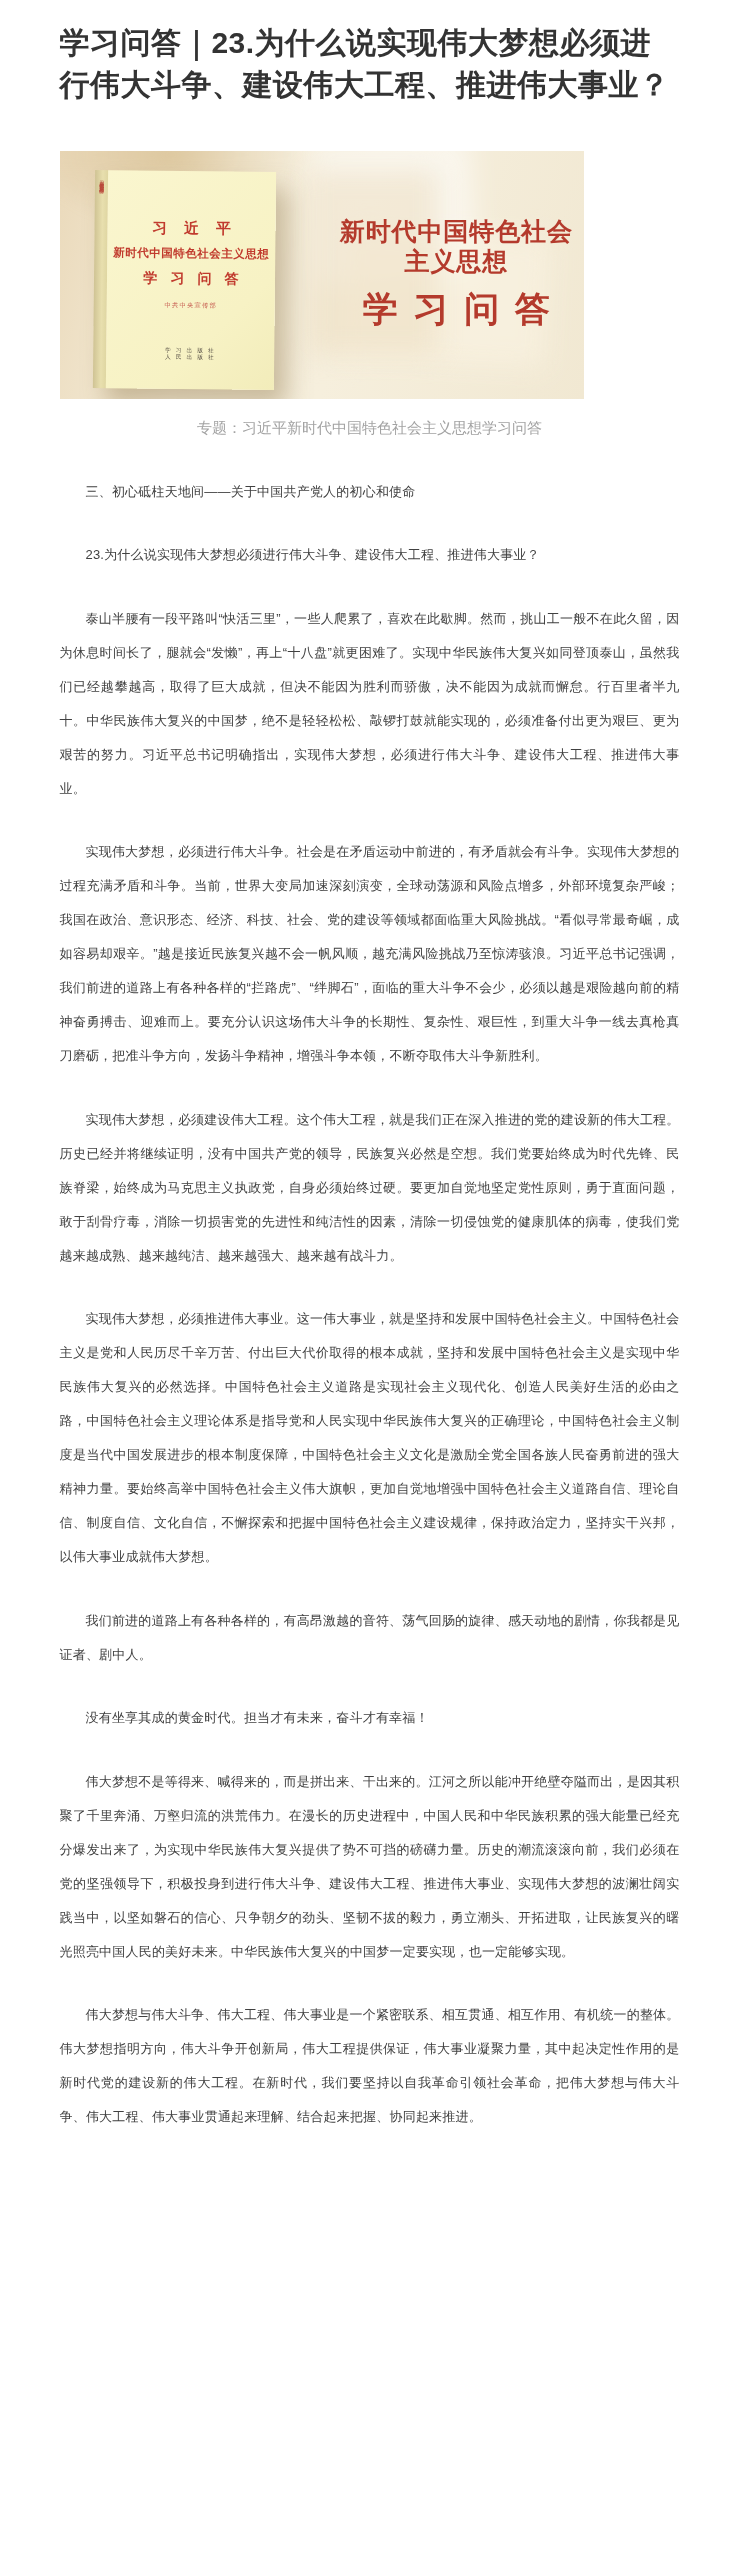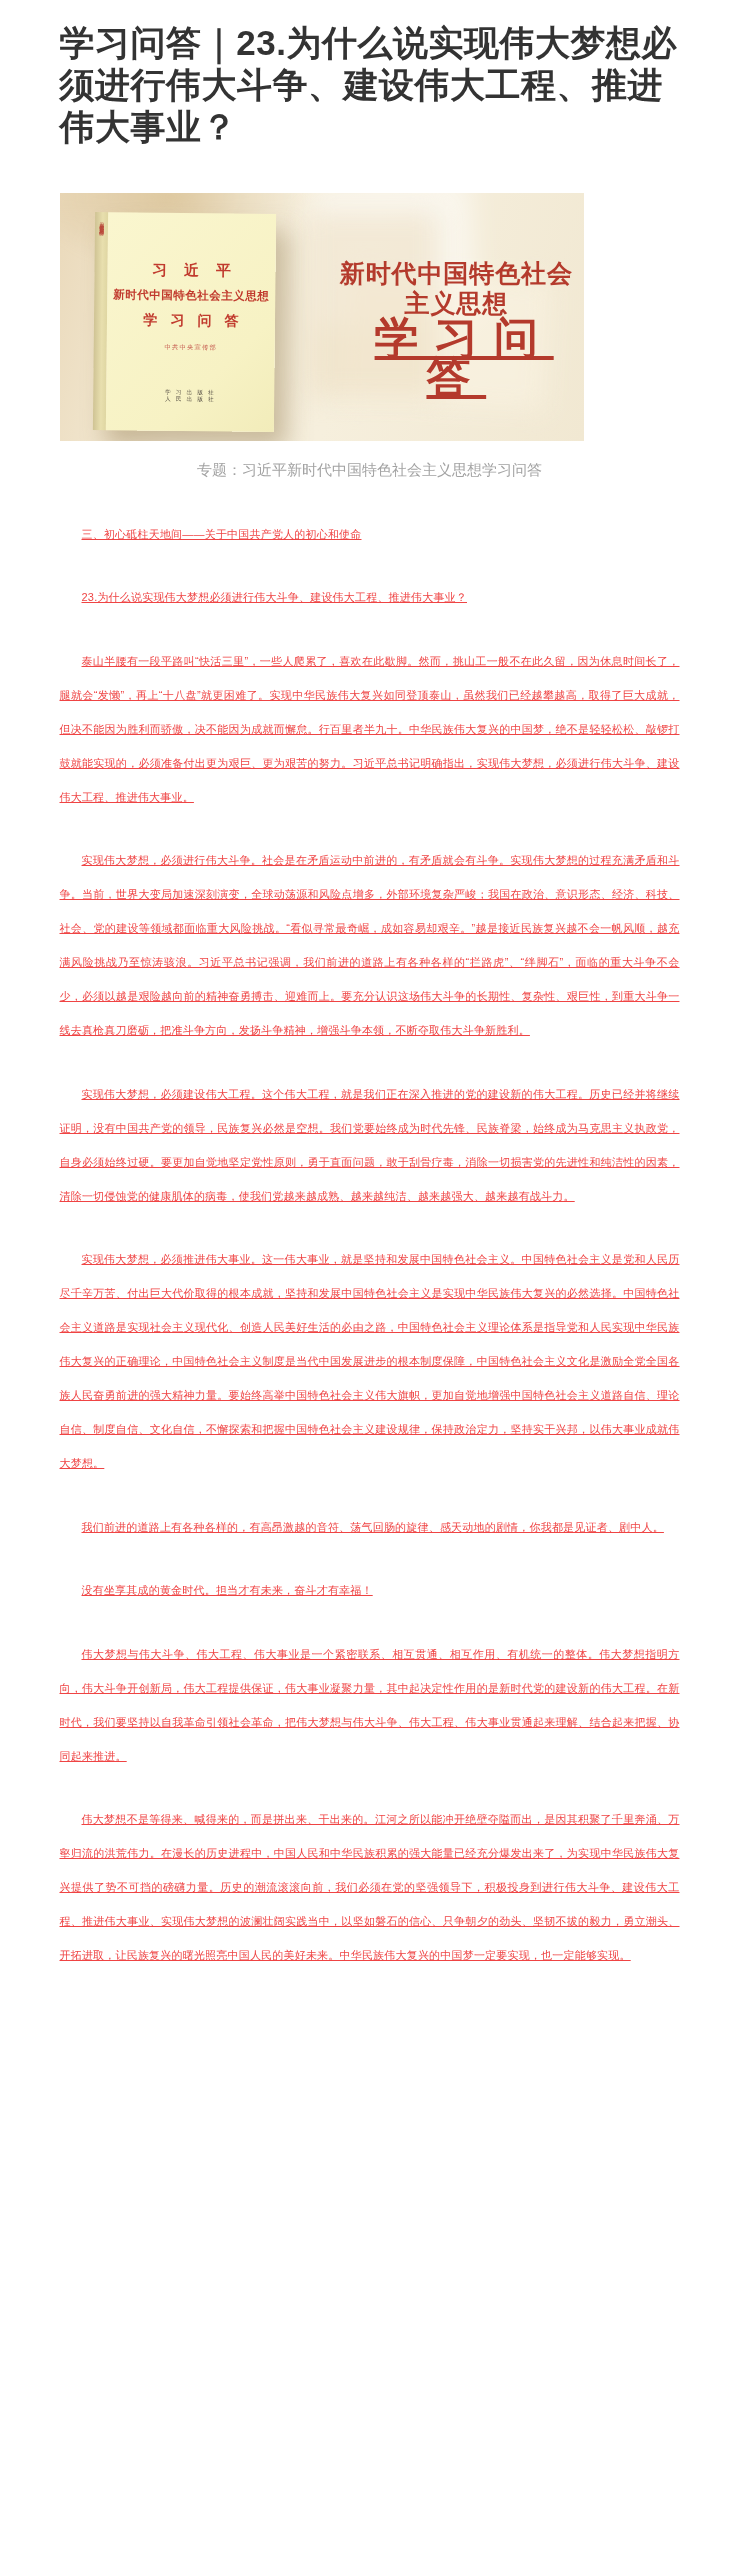--- a/index.html
+++ b/index.html
@@ -15,21 +15,21 @@
     box-sizing: border-box;
     padding: 22px 0 37px 0;
   }
   .content {
     width: 620px;
     margin: 0 auto;
   }
   
   h1.page-title {
     margin: 0;
-    font-size: 35px;
+    font-size: 30px;
     line-height: 42px;
     font-weight: 700;
     color: #333333;
     letter-spacing: 0.5px;
   }
   
   .source-row {
     margin-top: 16.6px;
     display: flex;
     align-items: center;
@@ -115,40 +115,39 @@
   
   .banner-headline {
     position: absolute;
     left: 277px; right: 7.4px; top: 54px;
     text-align: center;
     color: #b43a2c;
     font-weight: 700;
   }
   .headline-1 { font-size: 35px; line-height: 39px; letter-spacing: 10.2px; text-indent: 10.2px; }
   .headline-2 { font-size: 25px; line-height: 29.5px; margin-top: 12px; letter-spacing: 0.9px; }
-  .headline-3 { font-size: 44px; line-height: 39px; letter-spacing: 15.7px; text-indent: 15.7px; text-decoration: underline; }
+  .headline-3 { font-size: 35px; line-height: 39px; margin-top: 13px; letter-spacing: 15.7px; text-indent: 15.7px; }
   
   figcaption.image-caption {
     margin-top: 20.3px;
     text-align: center;
     color: #a3a3a3;
     font-size: 15px;
     line-height: 18.5px;
   }
   
   .article-body { margin-top: 37px; }
   .article-body p {
     margin: 0 0 29.5px 0;
-    font-size: 11px;
+    font-size: 13px;
     line-height: 34px;
     text-align: justify;
     text-indent: 2em;
-    color: #ef4444;
+    color: #404040;
     letter-spacing: 0.2px;
-    text-decoration: underline;
   }
   .article-body p:last-child { margin-bottom: 0; }
 </style>
 </head>
 <body>
 
 <div class="content">
 
   <h1 class="page-title">学习问答｜23.为什么说实现伟大梦想必须进行伟大斗争、建设伟大工程、推进伟大事业？</h1>
 
@@ -186,18 +185,18 @@
   <div class="article-body">
     <p>三、初心砥柱天地间——关于中国共产党人的初心和使命</p>
     <p>23.为什么说实现伟大梦想必须进行伟大斗争、建设伟大工程、推进伟大事业？</p>
 
   <p>泰山半腰有一段平路叫“快活三里”，一些人爬累了，喜欢在此歇脚。然而，挑山工一般不在此久留，因为休息时间长了，腿就会“发懒”，再上“十八盘”就更困难了。实现中华民族伟大复兴如同登顶泰山，虽然我们已经越攀越高，取得了巨大成就，但决不能因为胜利而骄傲，决不能因为成就而懈怠。行百里者半九十。中华民族伟大复兴的中国梦，绝不是轻轻松松、敲锣打鼓就能实现的，必须准备付出更为艰巨、更为艰苦的努力。习近平总书记明确指出，实现伟大梦想，必须进行伟大斗争、建设伟大工程、推进伟大事业。</p>
       <p>实现伟大梦想，必须进行伟大斗争。社会是在矛盾运动中前进的，有矛盾就会有斗争。实现伟大梦想的过程充满矛盾和斗争。当前，世界大变局加速深刻演变，全球动荡源和风险点增多，外部环境复杂严峻；我国在政治、意识形态、经济、科技、社会、党的建设等领域都面临重大风险挑战。“看似寻常最奇崛，成如容易却艰辛。”越是接近民族复兴越不会一帆风顺，越充满风险挑战乃至惊涛骇浪。习近平总书记强调，我们前进的道路上有各种各样的“拦路虎”、“绊脚石”，面临的重大斗争不会少，必须以越是艰险越向前的精神奋勇搏击、迎难而上。要充分认识这场伟大斗争的长期性、复杂性、艰巨性，到重大斗争一线去真枪真刀磨砺，把准斗争方向，发扬斗争精神，增强斗争本领，不断夺取伟大斗争新胜利。</p>
       <p>实现伟大梦想，必须建设伟大工程。这个伟大工程，就是我们正在深入推进的党的建设新的伟大工程。历史已经并将继续证明，没有中国共产党的领导，民族复兴必然是空想。我们党要始终成为时代先锋、民族脊梁，始终成为马克思主义执政党，自身必须始终过硬。要更加自觉地坚定党性原则，勇于直面问题，敢于刮骨疗毒，消除一切损害党的先进性和纯洁性的因素，清除一切侵蚀党的健康肌体的病毒，使我们党越来越成熟、越来越纯洁、越来越强大、越来越有战斗力。</p>
       <p>实现伟大梦想，必须推进伟大事业。这一伟大事业，就是坚持和发展中国特色社会主义。中国特色社会主义是党和人民历尽千辛万苦、付出巨大代价取得的根本成就，坚持和发展中国特色社会主义是实现中华民族伟大复兴的必然选择。中国特色社会主义道路是实现社会主义现代化、创造人民美好生活的必由之路，中国特色社会主义理论体系是指导党和人民实现中华民族伟大复兴的正确理论，中国特色社会主义制度是当代中国发展进步的根本制度保障，中国特色社会主义文化是激励全党全国各族人民奋勇前进的强大精神力量。要始终高举中国特色社会主义伟大旗帜，更加自觉地增强中国特色社会主义道路自信、理论自信、制度自信、文化自信，不懈探索和把握中国特色社会主义建设规律，保持政治定力，坚持实干兴邦，以伟大事业成就伟大梦想。</p>
       <p>我们前进的道路上有各种各样的，有高昂激越的音符、荡气回肠的旋律、感天动地的剧情，你我都是见证者、剧中人。</p>
       <p>没有坐享其成的黄金时代。担当才有未来，奋斗才有幸福！</p>
+      <p>伟大梦想不是等得来、喊得来的，而是拼出来、干出来的。江河之所以能冲开绝壁夺隘而出，是因其积聚了千里奔涌、万壑归流的洪荒伟力。在漫长的历史进程中，中国人民和中华民族积累的强大能量已经充分爆发出来了，为实现中华民族伟大复兴提供了势不可挡的磅礴力量。历史的潮流滚滚向前，我们必须在党的坚强领导下，积极投身到进行伟大斗争、建设伟大工程、推进伟大事业、实现伟大梦想的波澜壮阔实践当中，以坚如磐石的信心、只争朝夕的劲头、坚韧不拔的毅力，勇立潮头、开拓进取，让民族复兴的曙光照亮中国人民的美好未来。中华民族伟大复兴的中国梦一定要实现，也一定能够实现。</p>
       <p>伟大梦想与伟大斗争、伟大工程、伟大事业是一个紧密联系、相互贯通、相互作用、有机统一的整体。伟大梦想指明方向，伟大斗争开创新局，伟大工程提供保证，伟大事业凝聚力量，其中起决定性作用的是新时代党的建设新的伟大工程。在新时代，我们要坚持以自我革命引领社会革命，把伟大梦想与伟大斗争、伟大工程、伟大事业贯通起来理解、结合起来把握、协同起来推进。</p>
-      <p>伟大梦想不是等得来、喊得来的，而是拼出来、干出来的。江河之所以能冲开绝壁夺隘而出，是因其积聚了千里奔涌、万壑归流的洪荒伟力。在漫长的历史进程中，中国人民和中华民族积累的强大能量已经充分爆发出来了，为实现中华民族伟大复兴提供了势不可挡的磅礴力量。历史的潮流滚滚向前，我们必须在党的坚强领导下，积极投身到进行伟大斗争、建设伟大工程、推进伟大事业、实现伟大梦想的波澜壮阔实践当中，以坚如磐石的信心、只争朝夕的劲头、坚韧不拔的毅力，勇立潮头、开拓进取，让民族复兴的曙光照亮中国人民的美好未来。中华民族伟大复兴的中国梦一定要实现，也一定能够实现。</p>
     </div>
 
 </div>
 
 
 </body></html>

